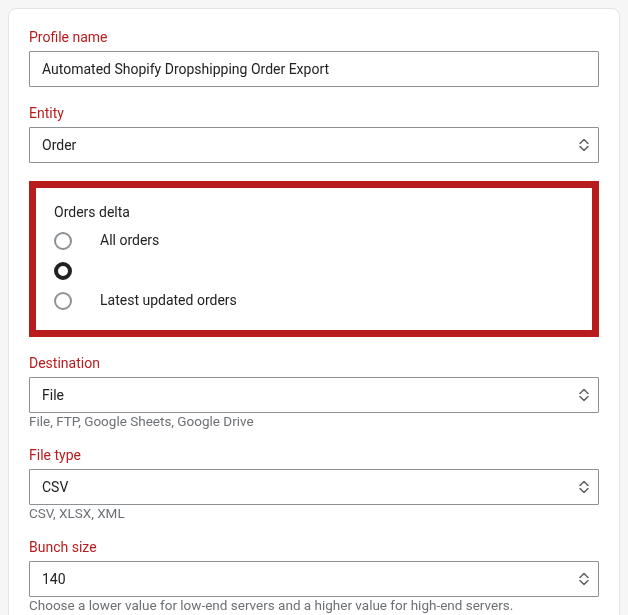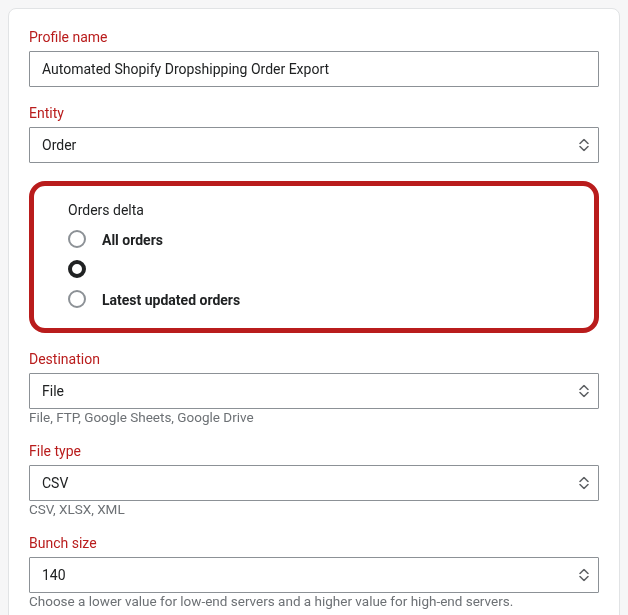--- a/index.html
+++ b/index.html
@@ -56,37 +56,36 @@
     flex-direction: column;
     gap: 1px;
     color: #5c5f62;
   }
   .select-chevrons svg { display: block; }
   .help {
     font-size: 13.5px;
     color: #6d7175;
   }
   .group-box {
-    border: 5px solid #b91c1c;
-    border-radius: 16px;
-    padding: 16px 34px 18px;
+    border: 7px solid #b91c1c;
+    border-radius: 0;
+    padding: 16px 18px 18px;
     margin-bottom: 18px;
   }
   .group-title {
     font-size: 14px;
     color: #202223;
     margin-bottom: 12px;
   }
   .radio-row {
     display: flex;
-    align-items: flex-end;
-    gap: 16px;
+    align-items: flex-start;
+    gap: 28px;
     margin-bottom: 12px;
     cursor: pointer;
-    font-weight: bold;
   }
   .radio-row:last-child { margin-bottom: 2px; }
   .radio-outer {
     width: 18px;
     height: 18px;
     border: 2px solid #8c9196;
     border-radius: 50%;
     display: flex;
     align-items: center;
     justify-content: center;

